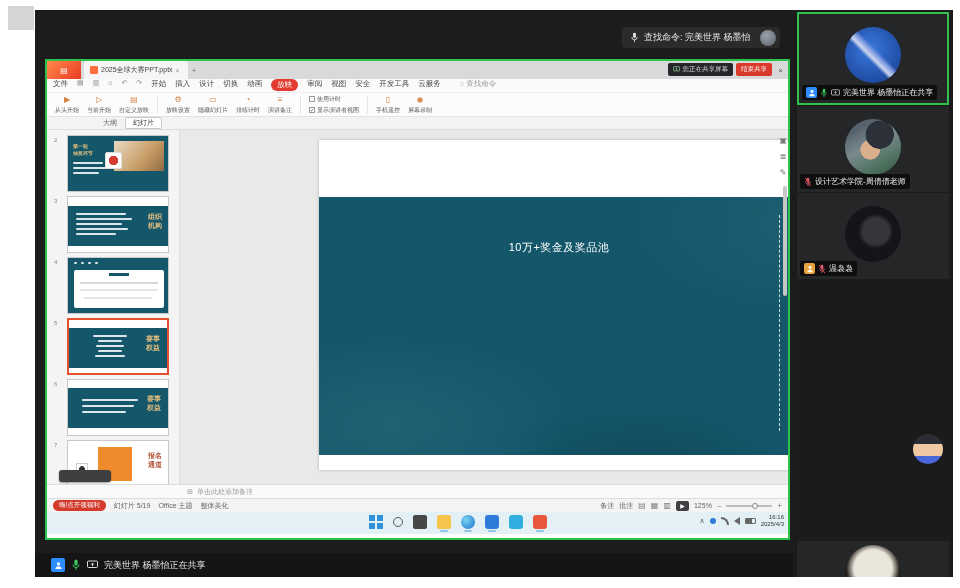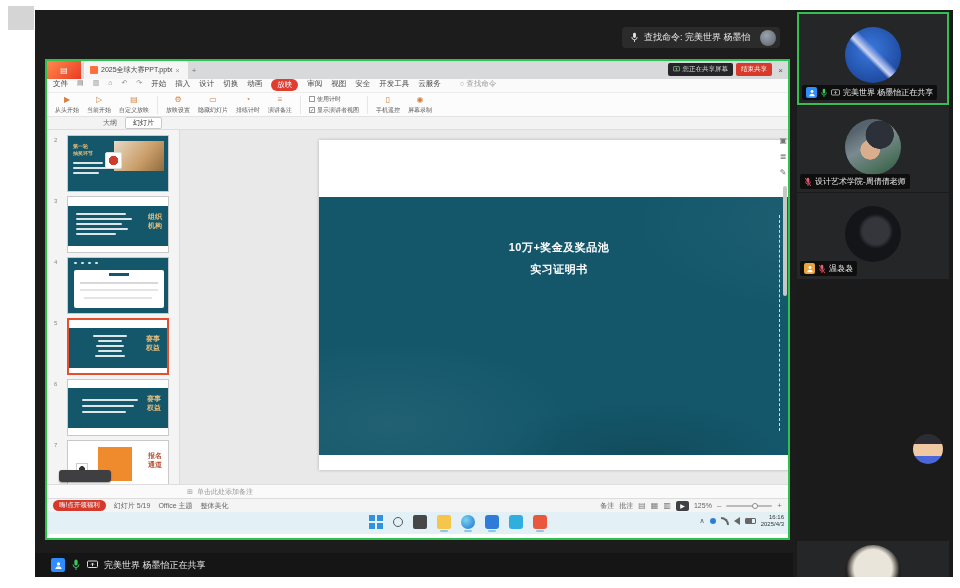--- a/index.html
+++ b/index.html
@@ -38,21 +38,21 @@
 .thumb{position:absolute;left:20px;width:102px;height:57px;background:#fff;border:1px solid #c9c9c9;overflow:hidden}
 .thumb.sel{border:2px solid #e4502e}
 .tnum{position:absolute;left:7px;font-size:6px;color:#8a8a8a}
 .teal-bg{position:absolute;background:#14576b}
 .gold{color:#e3bd7e;font-weight:bold}
 .mb{position:absolute;background:rgba(255,255,255,.85);height:2px;border-radius:1px}
 .mainarea{position:absolute;left:134px;top:0;right:0;bottom:0}
 .slidepage{position:absolute;left:138px;top:10px;width:590px;height:330px;background:#fff;box-shadow:0 0 3px rgba(0,0,0,.25)}
 .band{position:absolute;left:0;top:57px;width:590px;height:258px;background:#14576b;overflow:hidden}
 .band::before{content:"";position:absolute;inset:0;background:radial-gradient(ellipse 300px 140px at 12% 88%,rgba(255,255,255,.06),transparent 60%),radial-gradient(ellipse 340px 150px at 88% 10%,rgba(255,255,255,.05),transparent 60%),radial-gradient(ellipse 260px 120px at 55% 105%,rgba(0,0,0,.15),transparent 60%)}
-.benefits{position:absolute;left:120px;top:40px;width:240px;text-align:center;color:#fff;font-weight:bold;font-size:11px;line-height:21.5px;letter-spacing:.5px}
+.benefits{position:absolute;left:120px;top:40px;width:240px;text-align:center;color:#fff;font-weight:normal;font-size:11px;line-height:21.5px;letter-spacing:.5px}
 .dash{position:absolute;top:18px;height:216px;border-left:1px dashed rgba(255,255,255,.8)}
 .side-icons{position:absolute;right:1px;top:6px;display:flex;flex-direction:column;gap:7px;color:#777;font-size:8px;text-align:center}
 .sbar{position:absolute;right:1px;top:56px;width:4px;height:110px;background:#c7c7c7;border-radius:2px}
 .notesbar{height:14px;background:#fafafa;border-top:1px solid #ddd;display:flex;align-items:center;gap:4px;padding-left:140px;font-size:7px;color:#999}
 .statusbar{height:14px;background:#f4f4f4;border-top:1px solid #ddd;display:flex;align-items:center;gap:8px;padding:0 6px;font-size:7px;color:#666}
 .promo{background:#d33a2c;color:#fff;border-radius:7px;padding:1px 6px;font-size:6.5px}
 .st-right{margin-left:auto;display:flex;align-items:center;gap:5px}
 .vico{color:#777;font-size:8px}
 .play-btn{width:13px;height:10px;background:#3f4043;border-radius:2px;color:#fff;font-size:6px;display:flex;align-items:center;justify-content:center}
 .slider{width:46px;height:2px;background:#bbb;border-radius:1px;position:relative}
@@ -299,21 +299,20 @@
         </div>
 
         <div class="abs" style="left:12px;top:340px;width:52px;height:12px;background:#3f3f41;border-radius:3px;box-shadow:0 1px 2px rgba(0,0,0,.4)"></div>
       </div>
 
       <div class="mainarea">
         <div class="slidepage">
           <div class="band">
             <div class="benefits">
               <div>10万+奖金及奖品池</div>
-              <div>实习证明书</div>
             </div>
             <div class="dash" style="left:460px"></div>
 
           </div>
 
         </div>
         <div class="side-icons">
           <span>▣</span>
           <span>≣</span>
           <span>✎</span>

